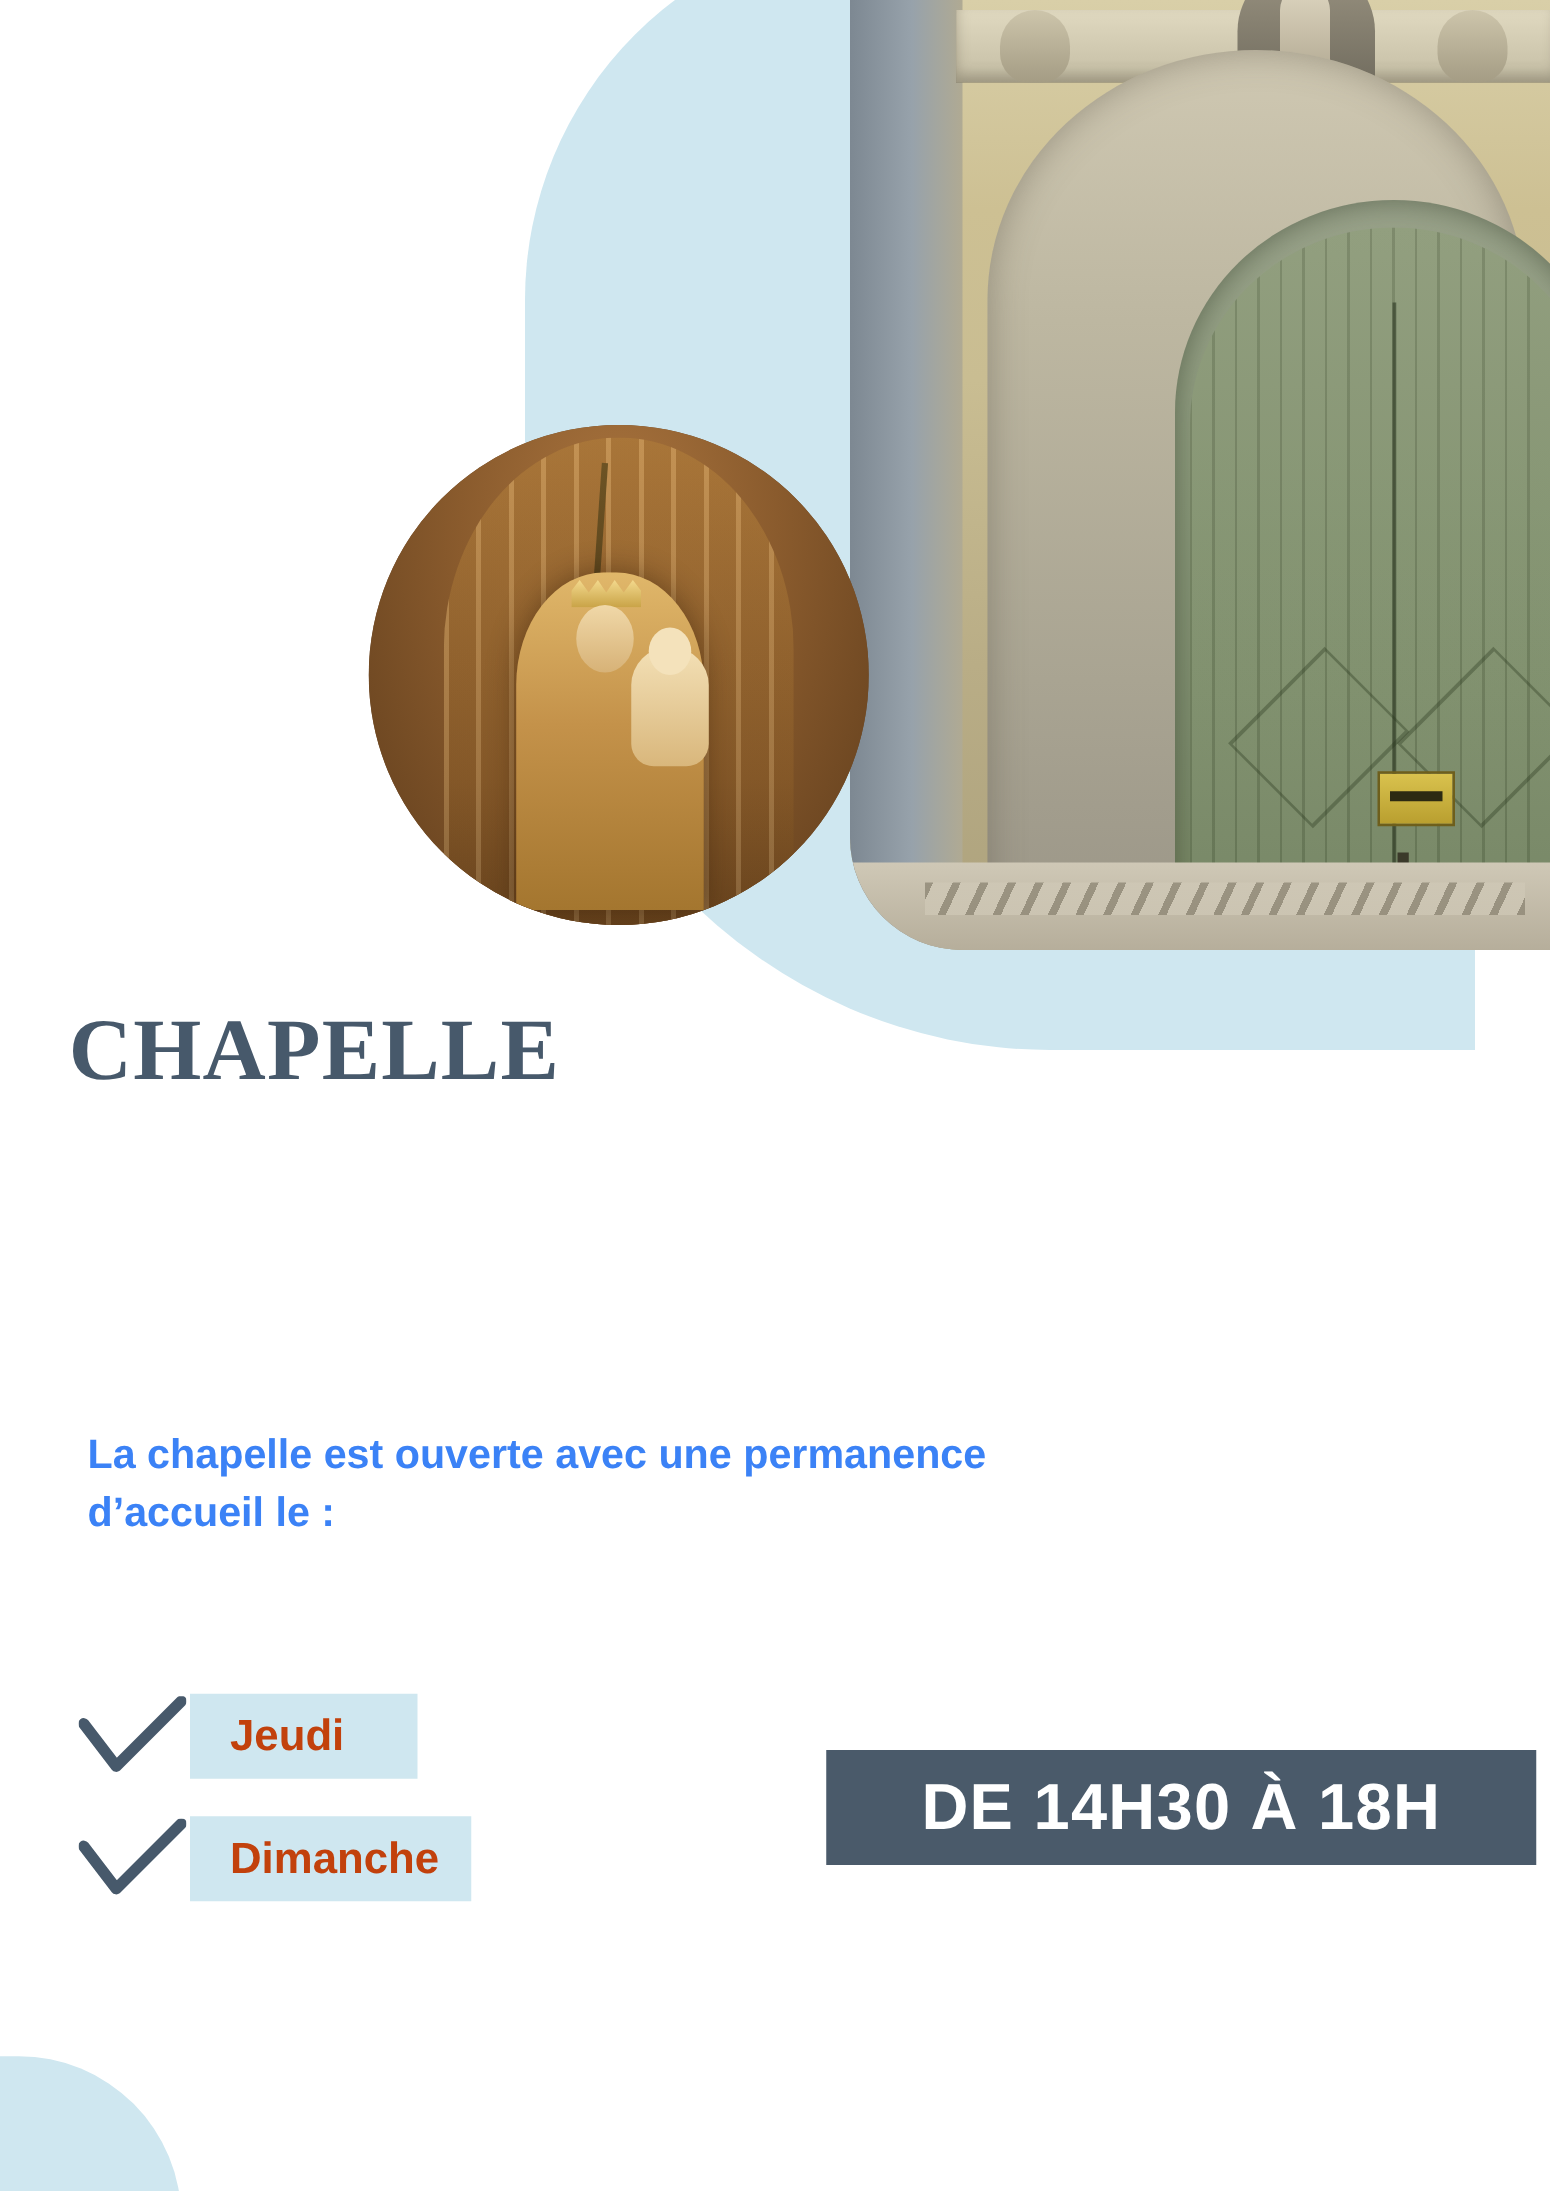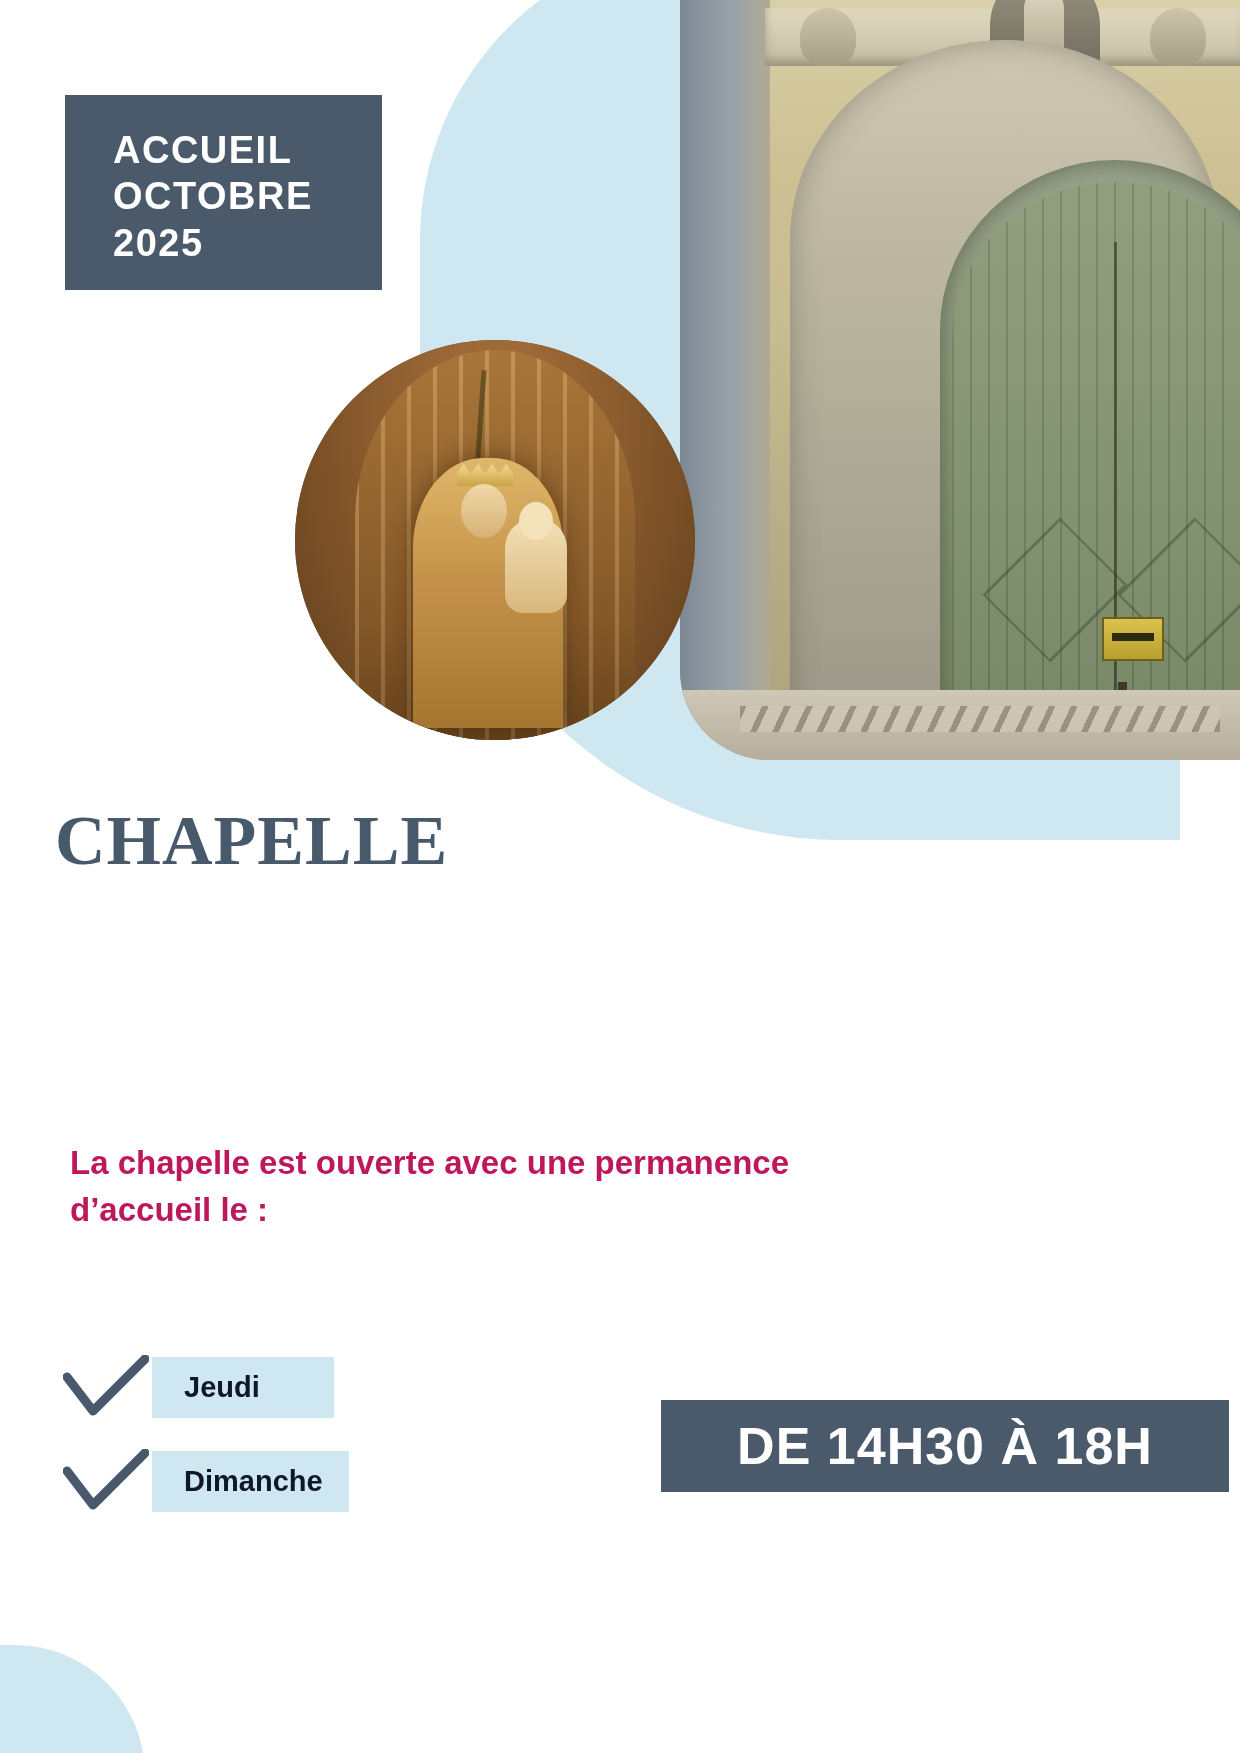--- a/index.html
+++ b/index.html
@@ -328,21 +328,21 @@
 
   
   .subtitle {
     position: absolute;
     left: 70px;
     top: 1140px;
     width: 820px;
     font-size: 33px;
     font-weight: bold;
     line-height: 1.42;
-    color: #be185d;
+    color: #3b82f6;
   }
 
   
   .days {
     position: absolute;
     left: 60px;
     top: 1355px;
     width: 420px;
   }
   .day-row {
@@ -352,22 +352,22 @@
   }
   .check-icon {
     width: 92px;
     flex: 0 0 92px;
     display: flex;
     justify-content: center;
   }
   .check-icon svg { display: block; }
   .day-label {
     background: #cfe7f0;
-    color: #0f172a;
-    font-size: 29px;
+    color: #c2410c;
+    font-size: 35px;
     font-weight: bold;
     padding: 14px 26px 14px 32px;
     min-width: 182px;
     box-sizing: border-box;
   }
 
   
   .hours-badge {
     position: absolute;
     left: 638px;
@@ -421,25 +421,20 @@
     <div class="arch"></div>
     <div class="staff"></div>
     <div class="figure">
       <div class="crown"></div>
       <div class="head"></div>
       <div class="child"></div>
       <div class="child-head"></div>
     </div>
   </div>
 
-  <div class="badge-accueil">
-    <div class="line">ACCUEIL</div>
-    <div class="line">OCTOBRE</div>
-    <div class="line">2025</div>
-  </div>
 
   <div class="title-block">
     <div class="t-line">CHAPELLE</div>
   </div>
 
   <div class="subtitle">La chapelle est ouverte avec une permanence d’accueil le :</div>
 
   <div class="days">
     <div class="day-row">
       <span class="check-icon">

